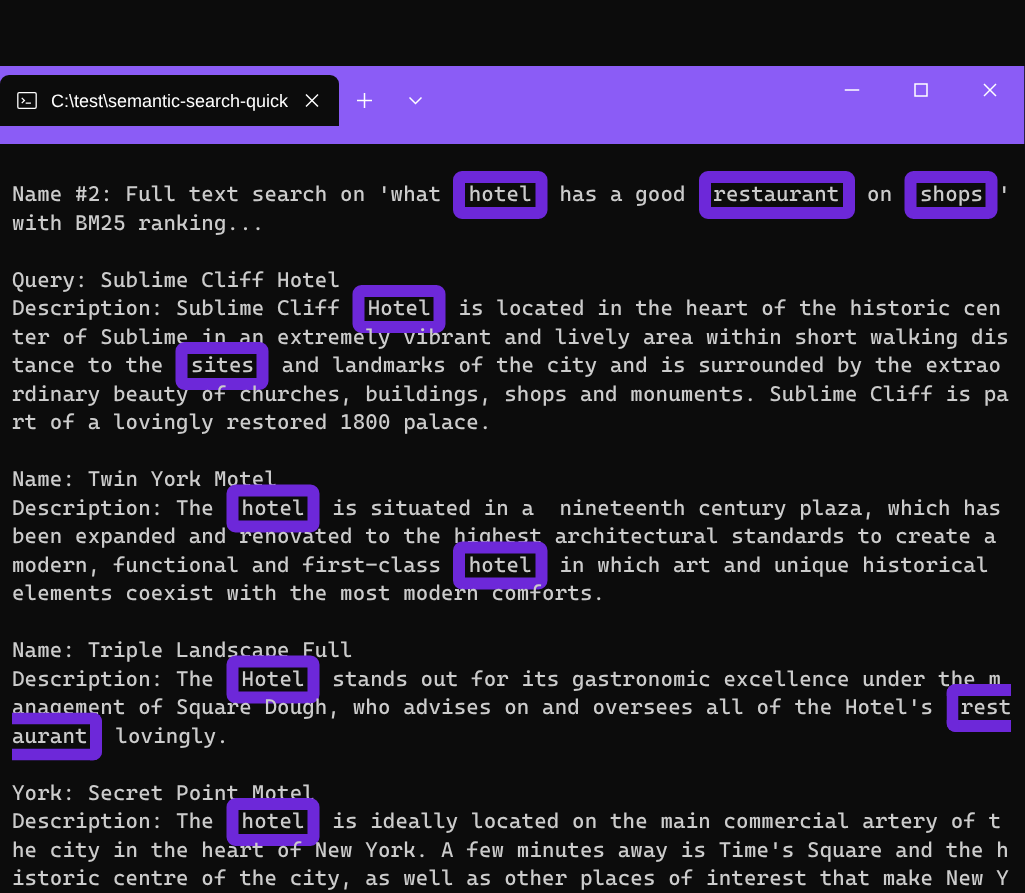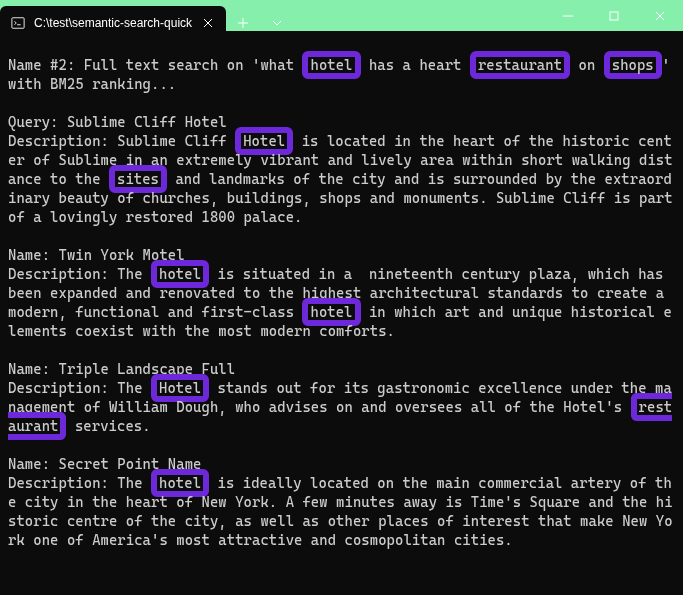--- a/index.html
+++ b/index.html
@@ -6,25 +6,26 @@
     body {
       width: 683px;
       height: 595px;
       background: #0c0c0c;
       font-family: 'Cascadia Mono', 'Consolas', monospace;
       font-size: 14px;
       color: #cccccc;
       overflow: hidden;
     }
     .titlebar {
-      height: 31px;
-      background: #86efac;
+      height: 52px;
+      background: #8b5cf6;
       display: flex;
       align-items: flex-start;
       user-select: none;
+      margin-top: 44px;
     }
     .tab {
       display: flex;
       align-items: center;
       height: 34px;
       margin-top: 6px;
       padding: 0 10px;
       background: #0c0c0c;
       border-top-left-radius: 6px;
       border-top-right-radius: 6px;
@@ -79,21 +80,21 @@
     }
     .terminal-content {
       padding: 6px 8px;
       line-height: 19px;
       white-space: pre-wrap;
       word-break: break-all;
       font-size: 14.2px;
       letter-spacing: 0.1px;
     }
     .hl {
-      border: 6px solid #6d28d9;
+      border: 8px solid #6d28d9;
       border-radius: 6px;
       padding: 0 2px;
       display: inline;
     }
   </style>
 </head>
 <body>
 
 <div class="titlebar">
   <div class="tab">
@@ -138,26 +139,26 @@
     <div class="win-btn">
       <svg width="10" height="10" viewBox="0 0 10 10">
           <line x1="1" y1="1" x2="9" y2="9" stroke="#ffffff" stroke-width="1"></line>
           <line x1="9" y1="1" x2="1" y2="9" stroke="#ffffff" stroke-width="1"></line>
         </svg>
     </div>
   </div>
 </div>
 
 <div class="terminal-content">
-<span><span>Name #2: Full text search on 'what</span> <span class="hl">hotel</span><span> has a heart </span><span class="hl">restaurant</span><span> on </span><span class="hl">shops</span><span>' with BM25 ranking...</span></span>
+<span><span>Name #2: Full text search on 'what</span> <span class="hl">hotel</span><span> has a good </span><span class="hl">restaurant</span><span> on </span><span class="hl">shops</span><span>' with BM25 ranking...</span></span>
 
 <span>Query: Sublime Cliff Hotel</span>
 <span><span>Description: Sublime Cliff </span><span class="hl">Hotel</span><span> is located in the heart of the historic center of Sublime in an extremely vibrant and lively area within short walking distance to the </span><span class="hl">sites</span><span> and landmarks of the city and is surrounded by the extraordinary beauty of churches, buildings, shops and monuments. Sublime Cliff is part of a lovingly restored 1800 palace.</span></span>
 
 <span>Name: Twin York Motel</span>
 <span><span>Description: The </span><span class="hl">hotel</span><span> is situated in a  nineteenth century plaza, which has been expanded and renovated to the highest architectural standards to create a modern, functional and first-class </span><span class="hl">hotel</span><span> in which art and unique historical elements coexist with the most modern comforts.</span></span>
 
 <span>Name: Triple Landscape Full</span>
-<span><span>Description: The </span><span class="hl">Hotel</span><span> stands out for its gastronomic excellence under the management of William Dough, who advises on and oversees all of the Hotel's </span><span class="hl">restaurant</span><span> services.</span></span>
+<span><span>Description: The </span><span class="hl">Hotel</span><span> stands out for its gastronomic excellence under the management of Square Dough, who advises on and oversees all of the Hotel's </span><span class="hl">restaurant</span><span> lovingly.</span></span>
 
-<span>Name: Secret Point Name</span>
+<span>York: Secret Point Motel</span>
 <span><span>Description: The </span><span class="hl">hotel</span><span> is ideally located on the main commercial artery of the city in the heart of New York. A few minutes away is Time's Square and the historic centre of the city, as well as other places of interest that make New York one of America's most attractive and cosmopolitan cities.</span></span>
 </div>
 
 </body></html>

